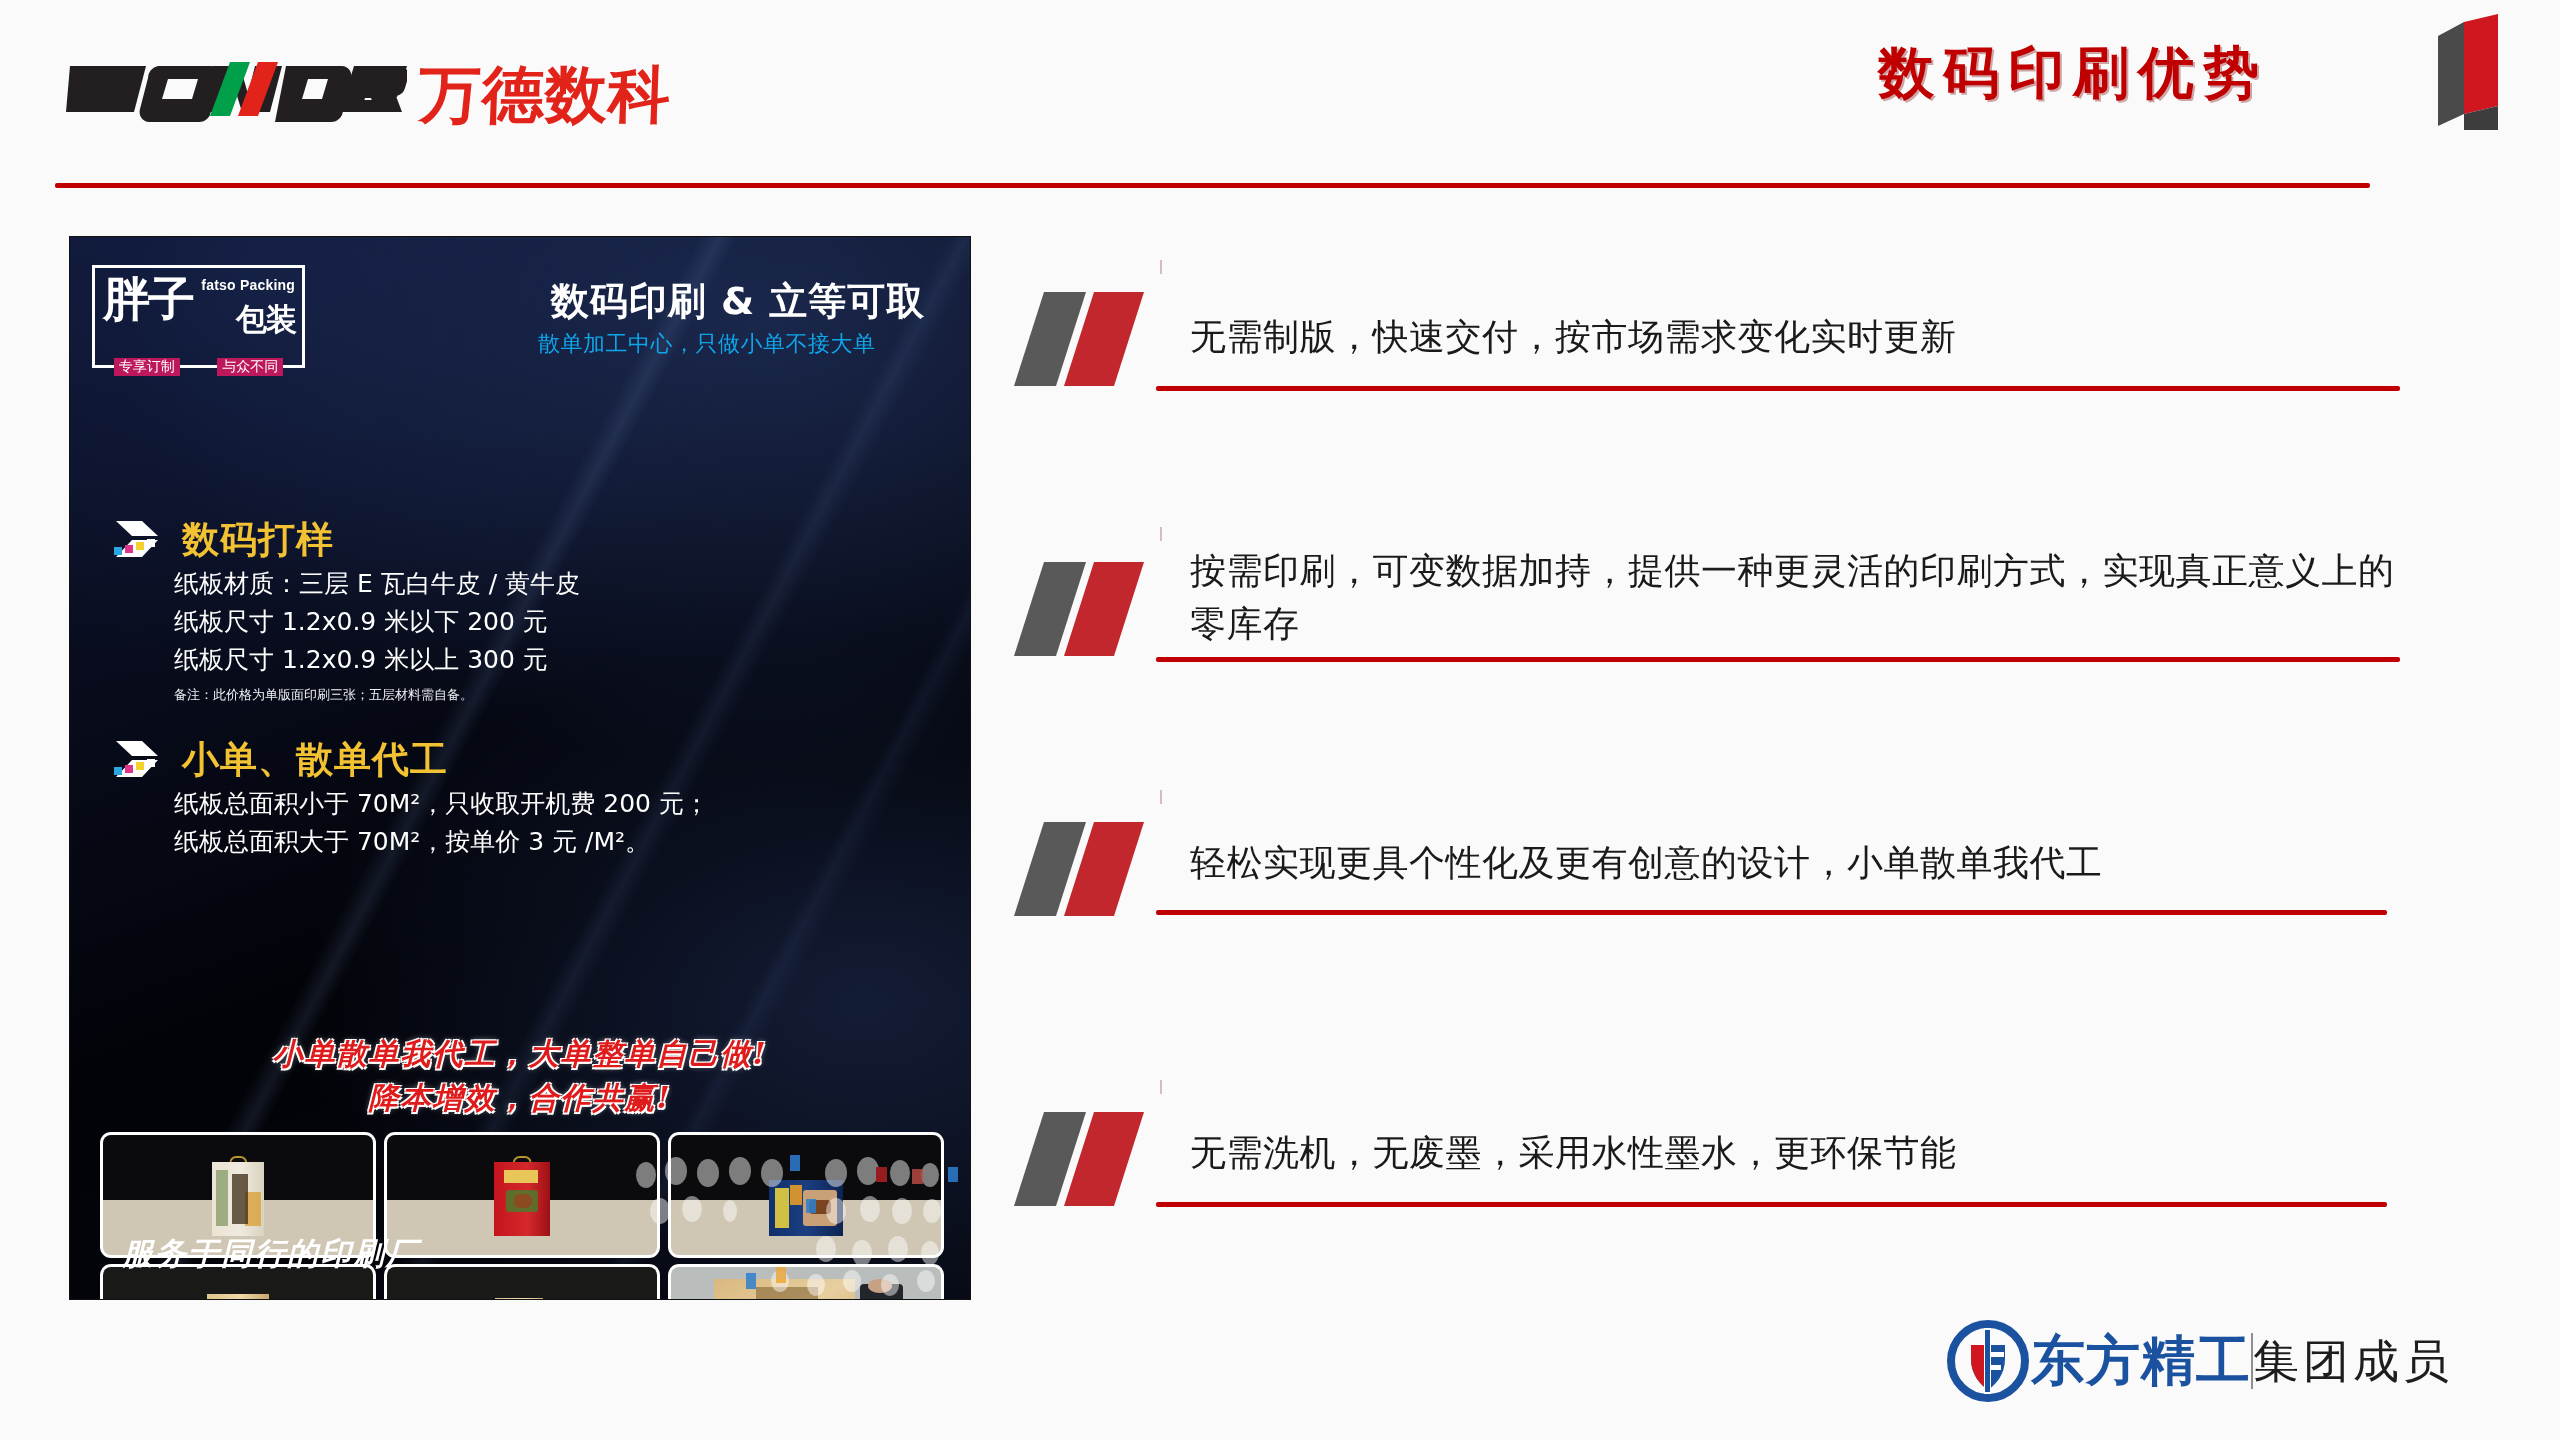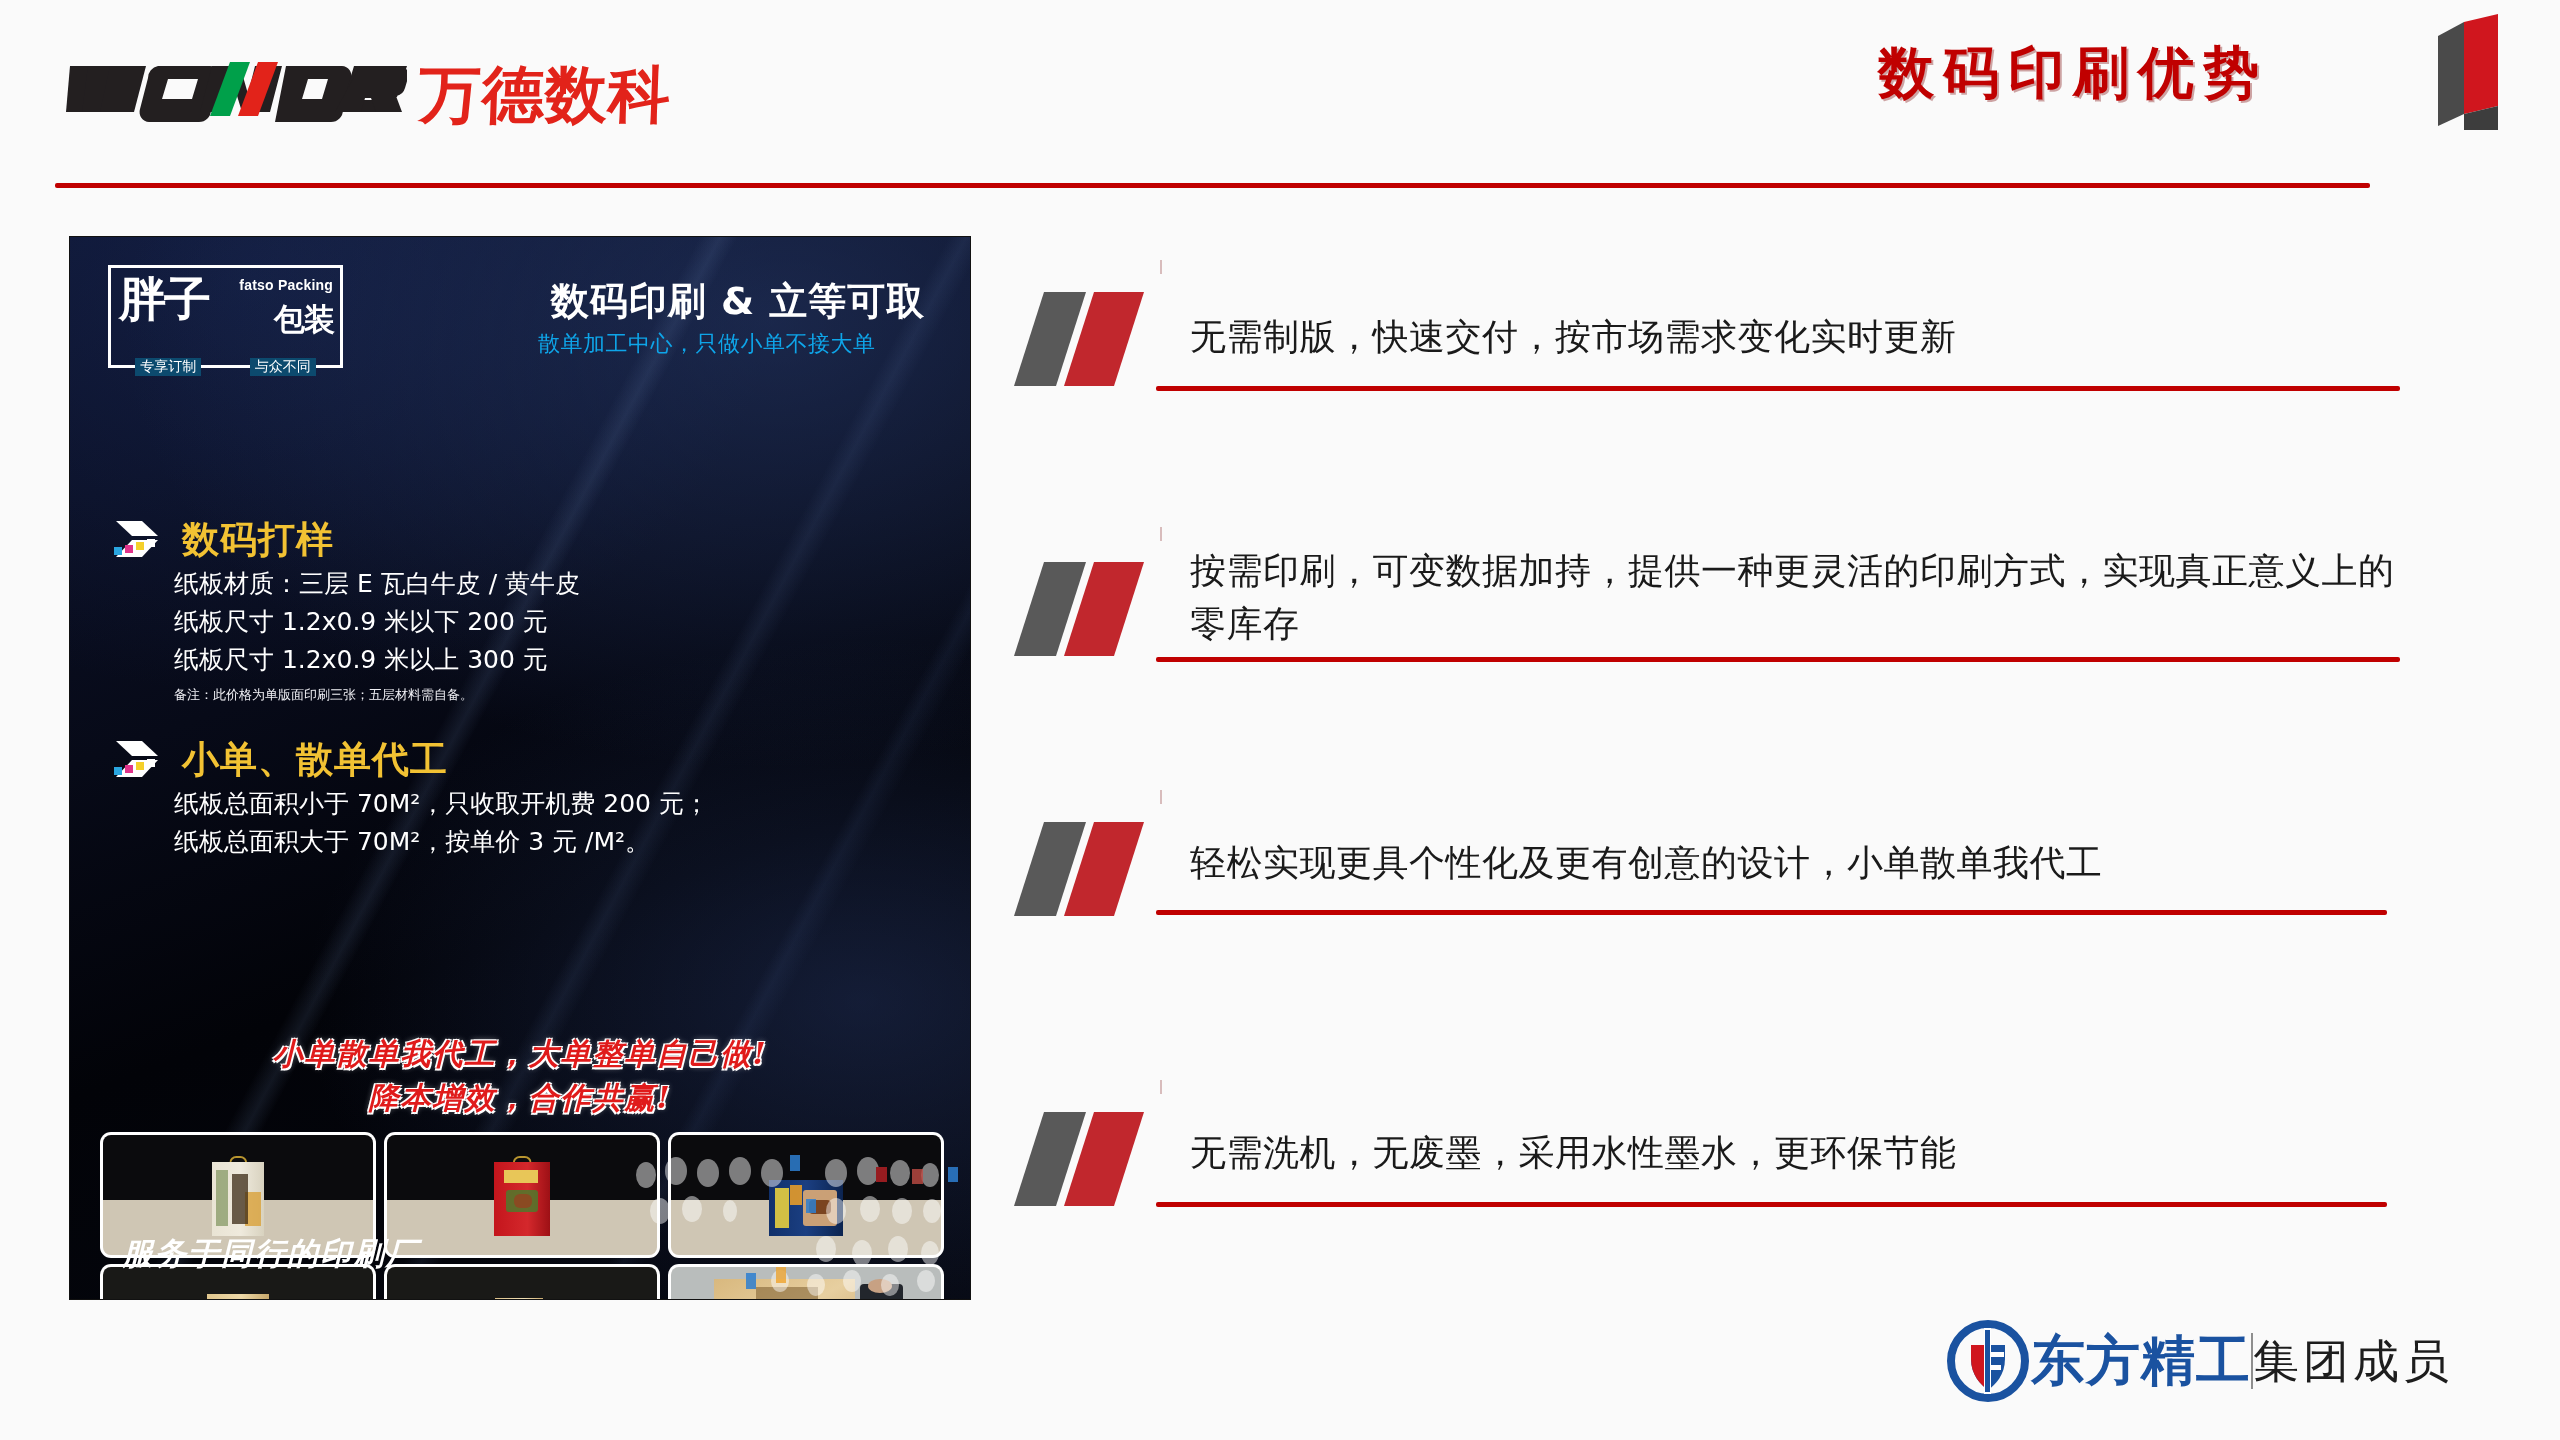--- a/index.html
+++ b/index.html
@@ -47,41 +47,41 @@
       linear-gradient(118deg,rgba(255,255,255,0) 74%,rgba(90,120,180,.09) 75%,rgba(255,255,255,0) 76.5%),
       radial-gradient(120% 70% at 78% 8%,rgba(40,60,110,.55),rgba(0,0,0,0) 60%),
       radial-gradient(90% 60% at 20% 4%,rgba(25,40,85,.5),rgba(0,0,0,0) 65%),
       radial-gradient(100% 55% at 88% 72%,rgba(45,65,120,.40),rgba(0,0,0,0) 62%),
       linear-gradient(160deg,#0d1430 0%,#070a18 38%,#020308 62%,#05070f 100%);
   }
   .poster-inner{position:absolute;inset:0;}
 
   
   .fp-logo{
-    position:absolute;left:38px;top:28px;width:235px;height:103px;
+    position:absolute;left:22px;top:28px;width:213px;height:103px;
     border:3px solid #fff;box-sizing:border-box;
   }
   .fp-logo .fp-main{
     position:absolute;left:8px;top:7px;font-size:47px;line-height:47px;
     color:#fff;font-weight:bold;font-family:"DejaVu Sans","Liberation Sans",sans-serif;
     letter-spacing:-2px;
   }
   .fp-logo .fp-en{
     position:absolute;right:7px;top:9px;color:#fff;font-size:14px;font-weight:bold;
     font-family:"Liberation Sans",sans-serif;letter-spacing:.2px;
   }
   .fp-logo .fp-sub{
     position:absolute;right:6px;top:31px;color:#fff;font-size:31px;font-weight:bold;
     font-family:"DejaVu Sans",sans-serif;letter-spacing:-1px;
   }
   .fp-logo .fp-tag{
     position:absolute;left:0;right:0;bottom:-11px;display:flex;justify-content:space-around;
     color:#fff;font-size:14px;font-family:"DejaVu Sans",sans-serif;
   }
-  .fp-tag span{background:#0c4a6e;padding:0 5px;}
+  .fp-tag span{background:#be185d;padding:0 5px;}
   .ph-title{
     position:absolute;left:468px;top:39px;width:400px;text-align:center;
     color:#fff;font-weight:bold;font-size:38px;letter-spacing:1px;
     font-family:"DejaVu Sans","Liberation Sans",sans-serif;white-space:nowrap;
   }
   .ph-sub{
     position:absolute;left:468px;top:92px;width:400px;text-align:left;
     color:#0ea5e9;font-size:22px;letter-spacing:.5px;
     font-family:"DejaVu Sans","Liberation Sans",sans-serif;white-space:nowrap;
   }

